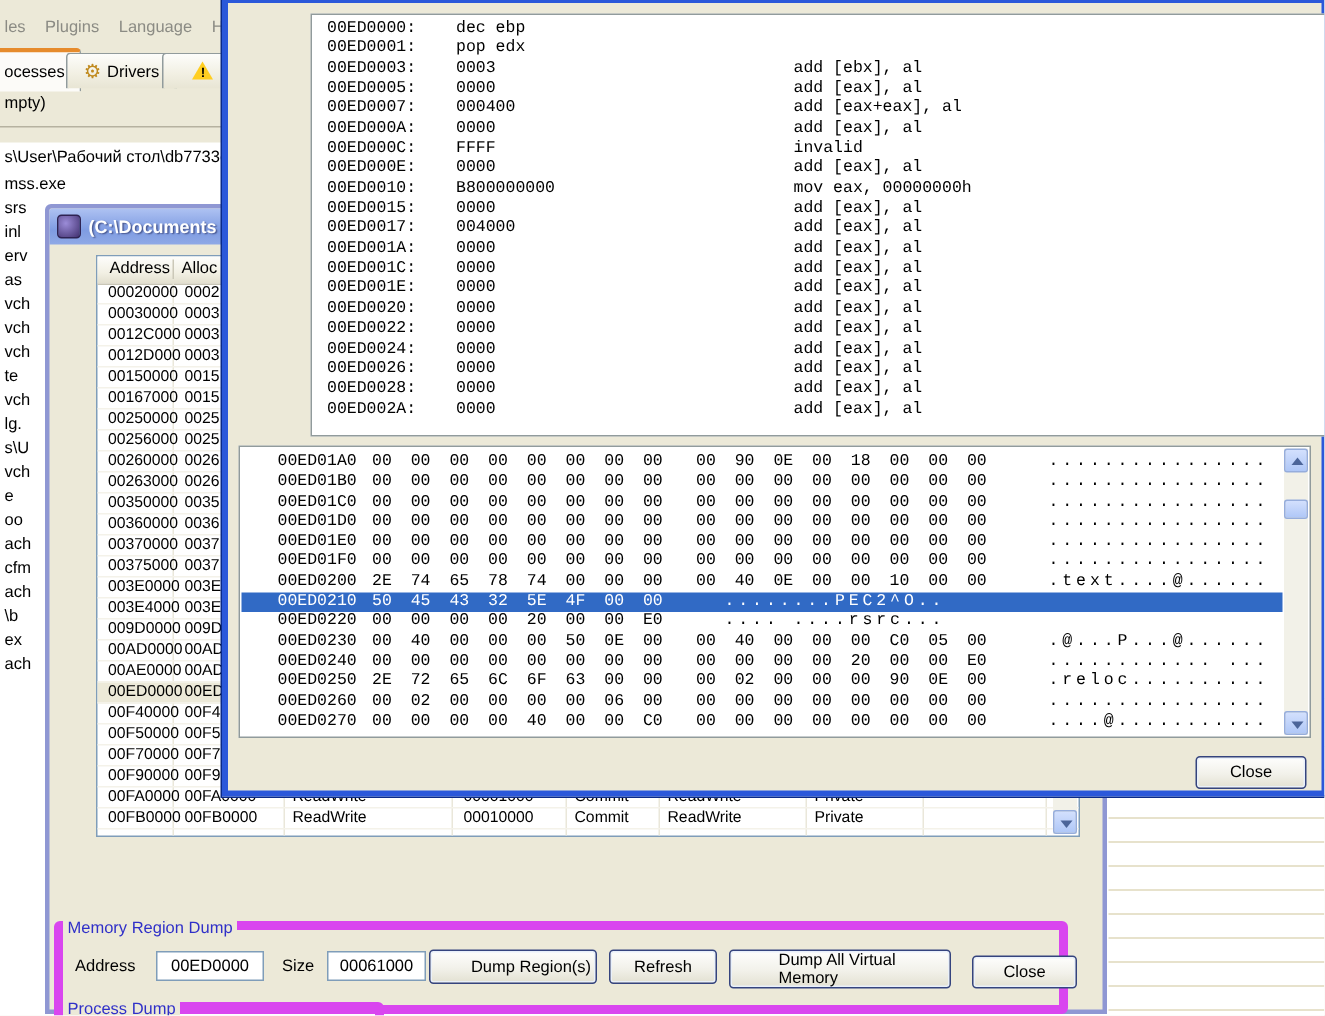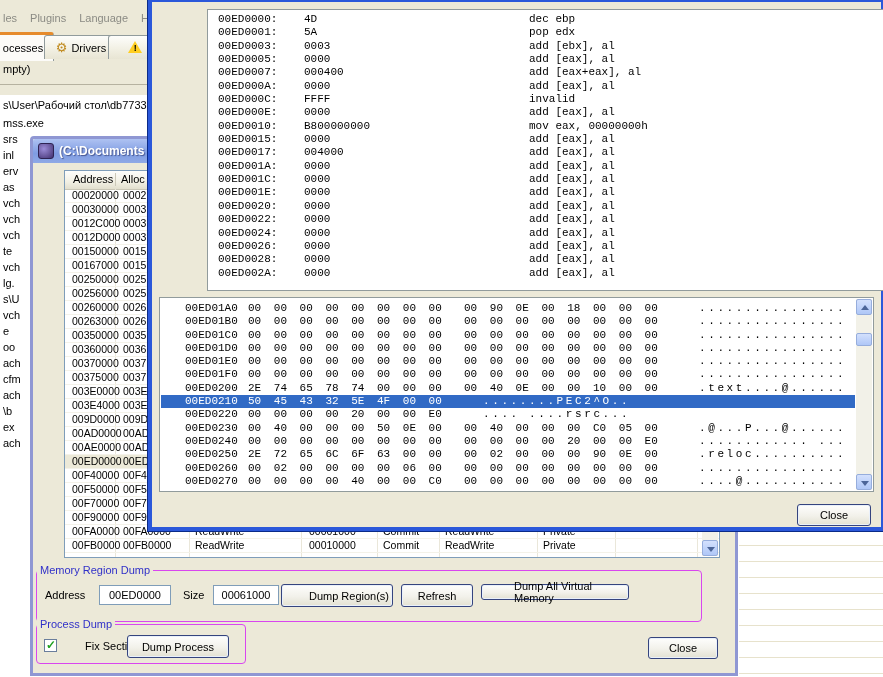--- a/index.html
+++ b/index.html
@@ -53,21 +53,21 @@
   .mrow[data-variant="sel"]{background:#ECE9D8;}
   .mrow .c{position:absolute;top:0;}
   .ca{left:7px;} .cb{left:58px;} .cc{left:130px;} .cd{left:244px;}
   .ce{left:318px;} .cf{left:380px;} .cg{left:478px;}
   .mlscroll{position:absolute;right:1px;top:18px;bottom:1px;width:16px;background:#F2F1E8;}
   .sbtn{position:absolute;left:0;width:16px;height:16px;border:1px solid #96ADDC;border-radius:2px;
         background:linear-gradient(#D3E0FD,#AFC7F7);box-sizing:border-box;}
   .arr{position:absolute;left:4px;width:0;height:0;border-left:4px solid transparent;border-right:4px solid transparent;}
   .arr.up{top:5px;border-bottom:5px solid #4C6599;}
   .arr.dn{top:6px;border-top:5px solid #4C6599;}
-  .grp{position:absolute;border:1px solid #d946ef;border-radius:4px;}
+  .grp{position:absolute;border:6px solid #d946ef;border-radius:4px;margin-top:44px;}
   .grp-label{position:absolute;top:-7px;background:#ECE9D8;padding:0 3px;color:#3030C8;white-space:nowrap;}
   .xplabel{position:absolute;}
   .xpinput{position:absolute;background:#fff;border:1px solid #7F9DB9;box-sizing:border-box;
            text-align:center;line-height:18px;height:20px;font-size:11px;}
   .xpbtn{position:absolute;background:linear-gradient(#FEFEFD,#F2F1EA 55%,#E3E1D2);
          border:1px solid #35447E;border-radius:3px;box-sizing:border-box;
          display:flex;align-items:center;justify-content:center;font-size:11px;
          box-shadow:inset 0 0 0 1px #E9F0FA;}
   .cbx{position:absolute;width:13px;height:13px;background:#fff;border:1px solid #6A7E9C;box-sizing:border-box;}
   .cbx b{position:absolute;left:1px;top:-2px;color:#1FA11F;font-size:12px;}
@@ -423,21 +423,21 @@
     </div>
 
     <div class="grp" style="left:3px;top:431px;width:664px;height:50px;">
       <span class="grp-label">Memory Region Dump</span>
       <span class="xplabel" style="left:8px;top:18px;">Address</span>
       <div class="xpinput" style="left:62px;top:14px;width:72px;">00ED0000</div>
       <span class="xplabel" style="left:146px;top:18px;">Size</span>
       <div class="xpinput" style="left:176px;top:14px;width:66px;">00061000</div>
       <div class="xpbtn" style="left:244px;top:13px;width:112px;height:23px;padding-left:24px;">Dump Region(s)</div>
       <div class="xpbtn" style="left:364px;top:13px;width:72px;height:23px;">Refresh</div>
-      <div class="xpbtn" style="left:444px;top:13px;width:148px;height:16px;padding-left:32px;">Dump All Virtual Memory</div>
+      <div class="xpbtn" style="left:444px;top:13px;width:148px;height:26px;padding-left:32px;">Dump All Virtual Memory</div>
     </div>
 
     <div class="grp" style="left:3px;top:485px;width:208px;height:38px;">
       <span class="grp-label">Process Dump</span>
       <span class="cbx" style="left:7px;top:14px;">
         <b>✓</b>
       </span>
       <span class="xplabel" style="left:24px;top:15px;padding-left:24px;">Fix Sections</span>
       <div class="xpbtn" style="left:90px;top:10px;width:102px;height:23px;">Dump Process</div>
     </div>
@@ -445,26 +445,24 @@
     <div class="xpbtn" style="left:615px;top:498px;width:70px;height:22px;">Close</div>
   </div>
 
   <div class="abs win-pe">
 
     <div class="panel p-dis mono">
       <div class="disrows">
 
       <div class="drow">
             <span class="da">00ED0000:</span>
-            <span class="db">4D</span>
             <span class="dc">dec ebp</span>
           </div>
           <div class="drow">
             <span class="da">00ED0001:</span>
-            <span class="db">5A</span>
             <span class="dc">pop edx</span>
           </div>
           <div class="drow">
             <span class="da">00ED0003:</span>
             <span class="db">0003</span>
             <span class="dc">add [ebx], al</span>
           </div>
           <div class="drow">
             <span class="da">00ED0005:</span>
             <span class="db">0000</span>

